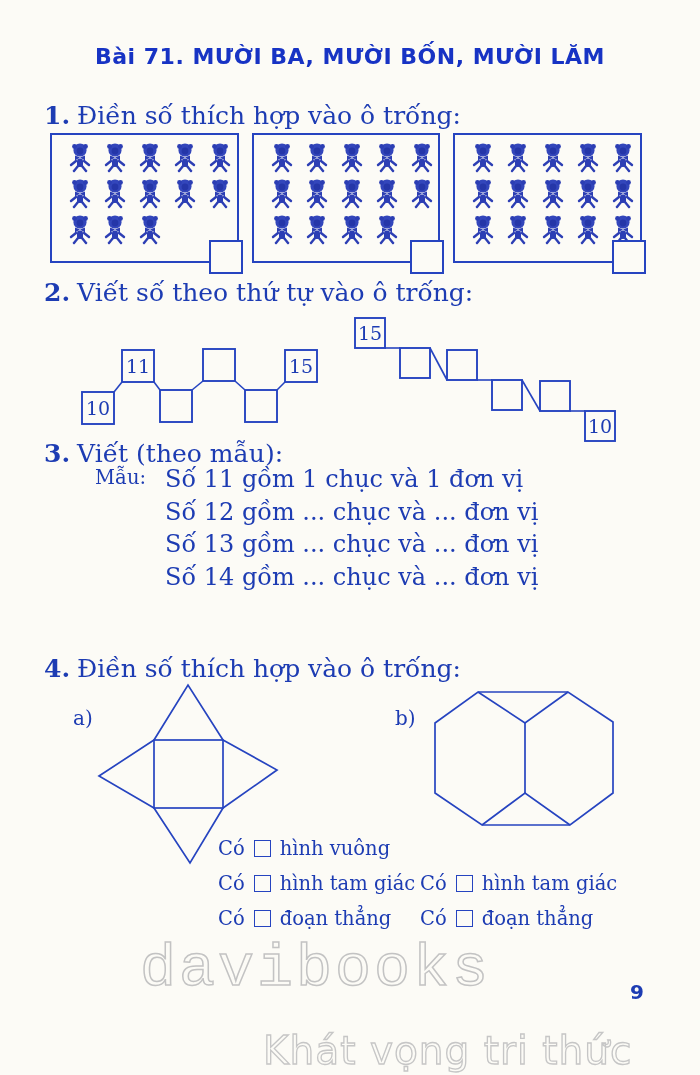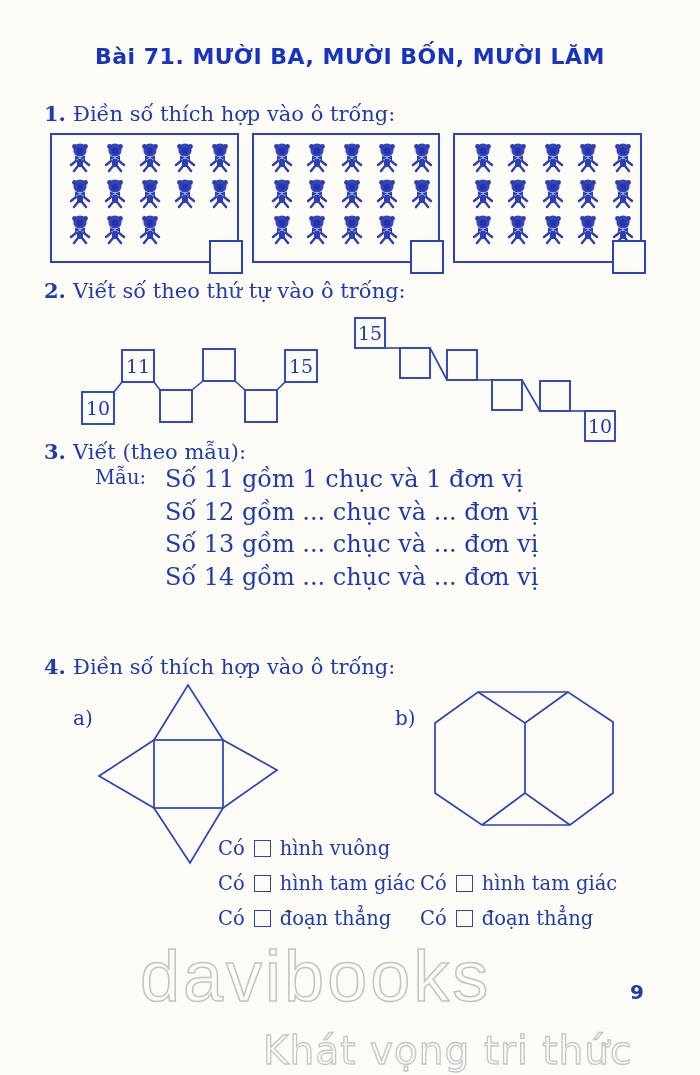--- a/index.html
+++ b/index.html
@@ -10,21 +10,21 @@
   }
   .abs{position:absolute;}
   
   .lesson-title{
     left:0;right:0;top:44px;text-align:center;
     font-family:"DejaVu Sans", sans-serif;font-weight:bold;
     font-size:22px;color:#1733c4;letter-spacing:.5px;
   }
   
   .ex-heading{
-    font-size:21px;color:#1d3cb3;white-space:nowrap;
+    font-size:25px;color:#1d3cb3;white-space:nowrap;
   }
   .ex-heading .num{font-weight:bold;margin-right:7px;}
   
   .boxes-row{left:50px;top:133px;width:592px;display:flex;gap:13px;}
   .bear-box{
     flex:1;height:130px;border:2px solid #2644c0;position:relative;
     box-sizing:border-box;
   }
   .bear-grid{padding:7px 0 0 15px;}
   .bear-row{display:flex;gap:9px;margin-bottom:4px;}
@@ -46,21 +46,21 @@
   .fig-label{font-size:20px;color:#1d3cb3;}
   .geo{stroke:#2644c0;stroke-width:1.7;fill:none;}
   .ans-col{display:flex;flex-direction:column;}
   .ans-row{height:35px;font-size:19.5px;color:#1d3cb3;white-space:nowrap;display:flex;align-items:center;}
   .ans-box{
     display:inline-block;width:17px;height:17px;border:1.7px solid #2644c0;
     margin:0 9px;box-sizing:border-box;background:transparent;
   }
   
   .wm-brand{
-    left:140px;top:935px;font-family:Liberation Sans, sans-serif;font-size:72px;
+    left:140px;top:935px;font-family:Liberation Mono, monospace;font-size:60px;
     color:transparent;-webkit-text-stroke:1.5px #c3c3c3;letter-spacing:3px;
   }
   .wm-slogan{
     left:263px;top:1028px;font-family:"DejaVu Sans",sans-serif;font-size:39px;
     color:transparent;-webkit-text-stroke:1.3px #c6c6c6;letter-spacing:1px;
   }
   .page-number{
     left:630px;top:980px;font-family:"DejaVu Sans",sans-serif;
     font-weight:bold;font-size:20px;color:#1d3cb3;
   }

